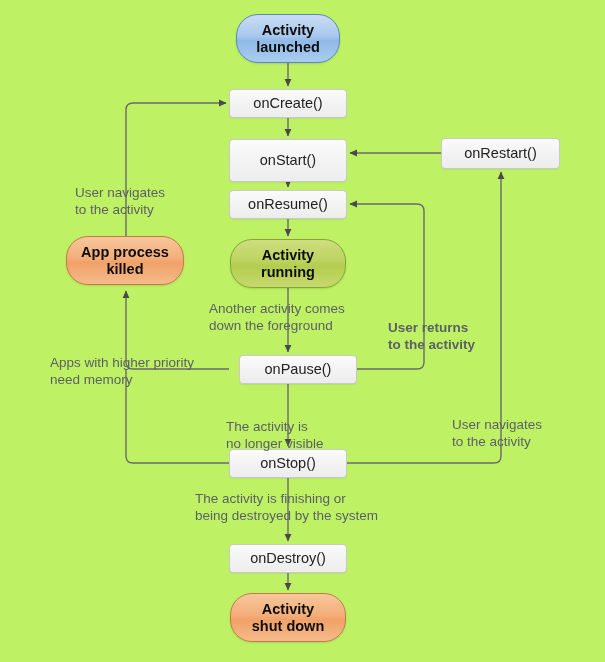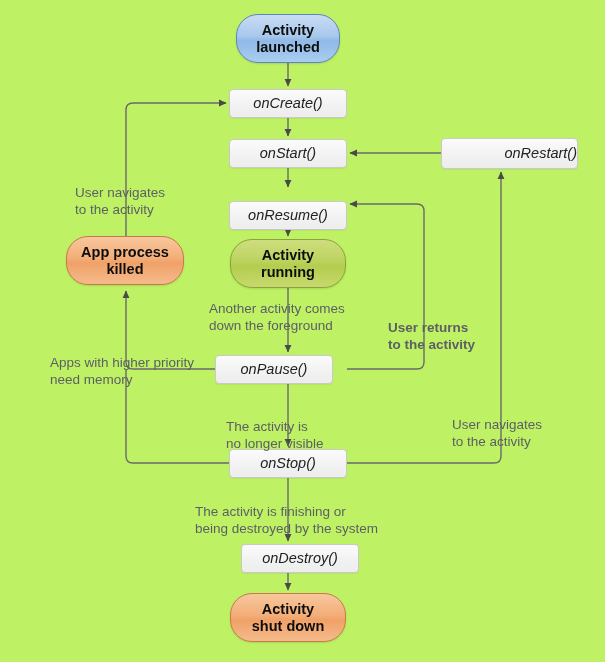--- a/index.html
+++ b/index.html
@@ -6,21 +6,21 @@
   body{width:605px;height:662px;font-family:"Liberation Sans",sans-serif;}
   #stage{position:relative;width:605px;height:662px;overflow:hidden;background:#bef264;}
   #wires{position:absolute;left:0;top:0;width:605px;height:662px;}
 
   .node{position:absolute;box-sizing:border-box;display:flex;align-items:center;
         justify-content:center;text-align:center;line-height:1.15;}
 
   
   .mbox{background:linear-gradient(to bottom,#fbfbfb 0%,#f2f2f2 55%,#ededed 100%);
         border:1px solid #c9c9c9;border-radius:4px;color:#222;font-size:14.5px;
-        box-shadow:0 1px 1px rgba(0,0,0,.06);font-style:italic;}
+        box-shadow:0 1px 1px rgba(0,0,0,.06);}
 
   
   .blue{background:linear-gradient(to bottom,#c9dcf4 0%,#a8c8ec 45%,#8fb9e8 55%,#a9cdf0 100%);
         border:1px solid #5b87bf;border-radius:22px;color:#0d0d0d;font-weight:bold;font-size:14.5px;
         box-shadow:0 1px 2px rgba(0,0,0,.12);}
 
   
   .green{background:linear-gradient(to bottom,#cede7e 0%,#bcd35f 45%,#b3cd4e 55%,#c6d96e 100%);
          border:1px solid #8aa43a;border-radius:22px;color:#0d0d0d;font-weight:bold;font-size:14.5px;
          box-shadow:0 1px 2px rgba(0,0,0,.12);}
@@ -71,51 +71,51 @@
 
   <div class="node blue" style="left:236px;top:14px;width:104px;height:49px;">
     <span style="white-space:pre-line;">Activity
 launched</span>
   </div>
 
   <div class="node mbox" style="left:229px;top:89px;width:118px;height:29px;">
     <span>onCreate()</span>
   </div>
 
-  <div class="node mbox" style="left:229px;top:139px;width:118px;height:29px;">
+  <div class="node mbox" style="left:229px;top:139px;width:118px;height:43px;">
     <span>onStart()</span>
   </div>
 
-  <div class="node mbox" style="left:229px;top:201px;width:118px;height:29px;">
+  <div class="node mbox" style="left:229px;top:190px;width:118px;height:29px;">
     <span>onResume()</span>
   </div>
 
   <div class="node green" style="left:230px;top:239px;width:116px;height:49px;">
     <span style="white-space:pre-line;">Activity
 running</span>
   </div>
 
   <div class="node orange" style="left:66px;top:236px;width:118px;height:49px;">
     <span style="white-space:pre-line;">App process
 killed</span>
   </div>
 
-  <div class="node mbox" style="left:441px;top:138px;width:137px;height:31px;justify-content:flex-end;">
+  <div class="node mbox" style="left:441px;top:138px;width:119px;height:31px;">
     <span>onRestart()</span>
   </div>
 
-  <div class="node mbox" style="left:215px;top:355px;width:118px;height:29px;">
+  <div class="node mbox" style="left:239px;top:355px;width:118px;height:29px;">
     <span>onPause()</span>
   </div>
 
   <div class="node mbox" style="left:229px;top:449px;width:118px;height:29px;">
     <span>onStop()</span>
   </div>
 
-  <div class="node mbox" style="left:241px;top:544px;width:118px;height:29px;">
+  <div class="node mbox" style="left:229px;top:544px;width:118px;height:29px;">
     <span>onDestroy()</span>
   </div>
 
   <div class="node orange" style="left:230px;top:593px;width:116px;height:49px;">
     <span style="white-space:pre-line;">Activity
 shut down</span>
   </div>
 
   <div class="elabel" style="left:75px;top:185px;width:112px;">User navigates
 to the activity</div>
@@ -128,16 +128,16 @@
 
   <div class="elabel" style="left:50px;top:355px;width:170px;">Apps with higher priority
 need memory</div>
 
   <div class="elabel" style="left:226px;top:419px;width:124px;">The activity is
 no longer visible</div>
 
   <div class="elabel" style="left:452px;top:417px;width:112px;">User navigates
 to the activity</div>
 
-  <div class="elabel" style="left:195px;top:491px;width:188px;margin-top:13px;">The activity is finishing or
+  <div class="elabel" style="left:195px;top:491px;width:188px;">The activity is finishing or
 being destroyed by the system</div>
 
 </div>
 
 </body></html>

